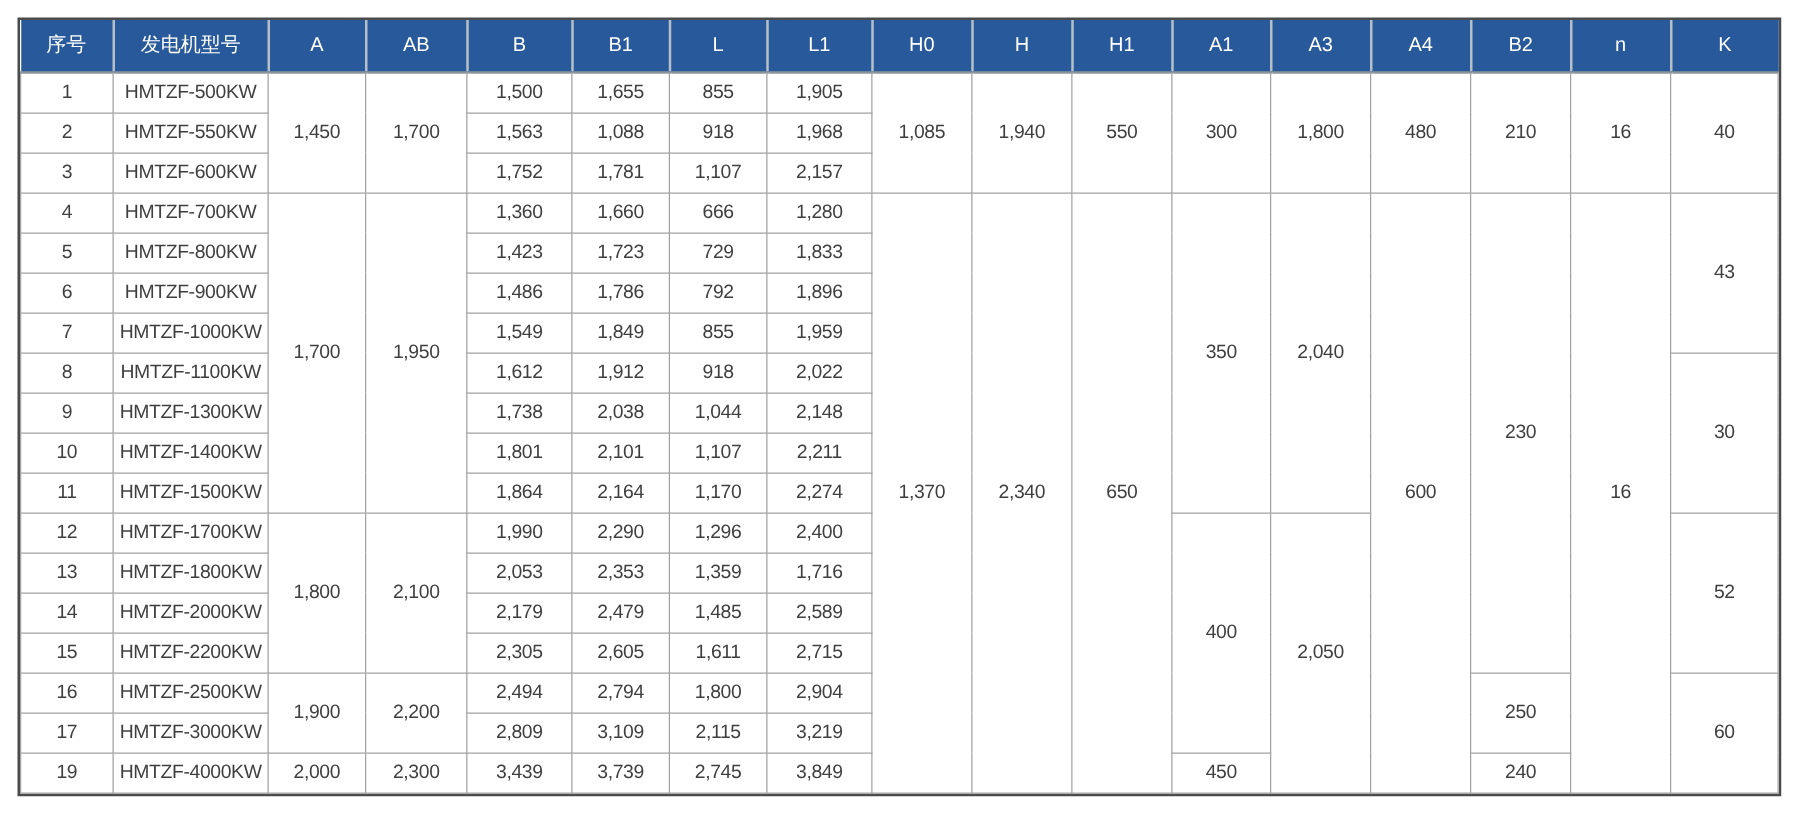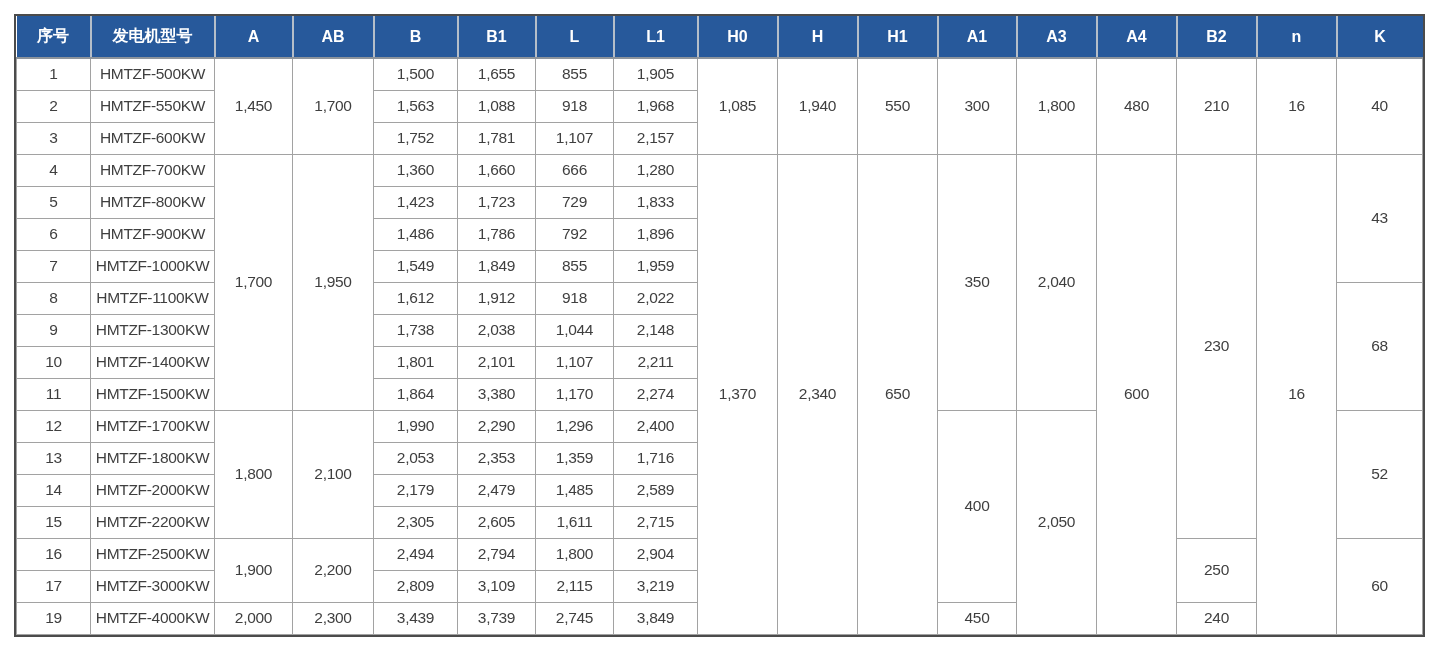--- a/index.html
+++ b/index.html
@@ -23,21 +23,21 @@
     background:#fff;
   }
   table{
     border-collapse:collapse;
     table-layout:fixed;
     width:1406px;
   }
   thead th{
     background:var(--header-bg);
     color:var(--header-text);
-    font-weight:bold;
+    font-weight:normal;
     font-size:16px;
     height:41px;
     padding:0;
     letter-spacing:0px;
     border-bottom:2px solid var(--header-underline);
     text-align:center;
   }
   thead th + th{
     border-left:2px solid var(--header-divider);
   }
@@ -177,21 +177,21 @@
           <td>855</td>
           <td>1,959</td>
         </tr>
         <tr>
           <td>8</td>
           <td>HMTZF-1100KW</td>
           <td>1,612</td>
           <td>1,912</td>
           <td>918</td>
           <td>2,022</td>
-          <td rowspan="4">68</td>
+          <td rowspan="4">30</td>
         </tr>
         <tr>
           <td>9</td>
           <td>HMTZF-1300KW</td>
           <td>1,738</td>
           <td>2,038</td>
           <td>1,044</td>
           <td>2,148</td>
         </tr>
         <tr>
@@ -199,21 +199,21 @@
           <td>HMTZF-1400KW</td>
           <td>1,801</td>
           <td>2,101</td>
           <td>1,107</td>
           <td>2,211</td>
         </tr>
         <tr>
           <td>11</td>
           <td>HMTZF-1500KW</td>
           <td>1,864</td>
-          <td>3,380</td>
+          <td>2,164</td>
           <td>1,170</td>
           <td>2,274</td>
         </tr>
         <tr>
           <td>12</td>
           <td>HMTZF-1700KW</td>
           <td rowspan="4">1,800</td>
           <td rowspan="4">2,100</td>
           <td>1,990</td>
           <td>2,290</td>

